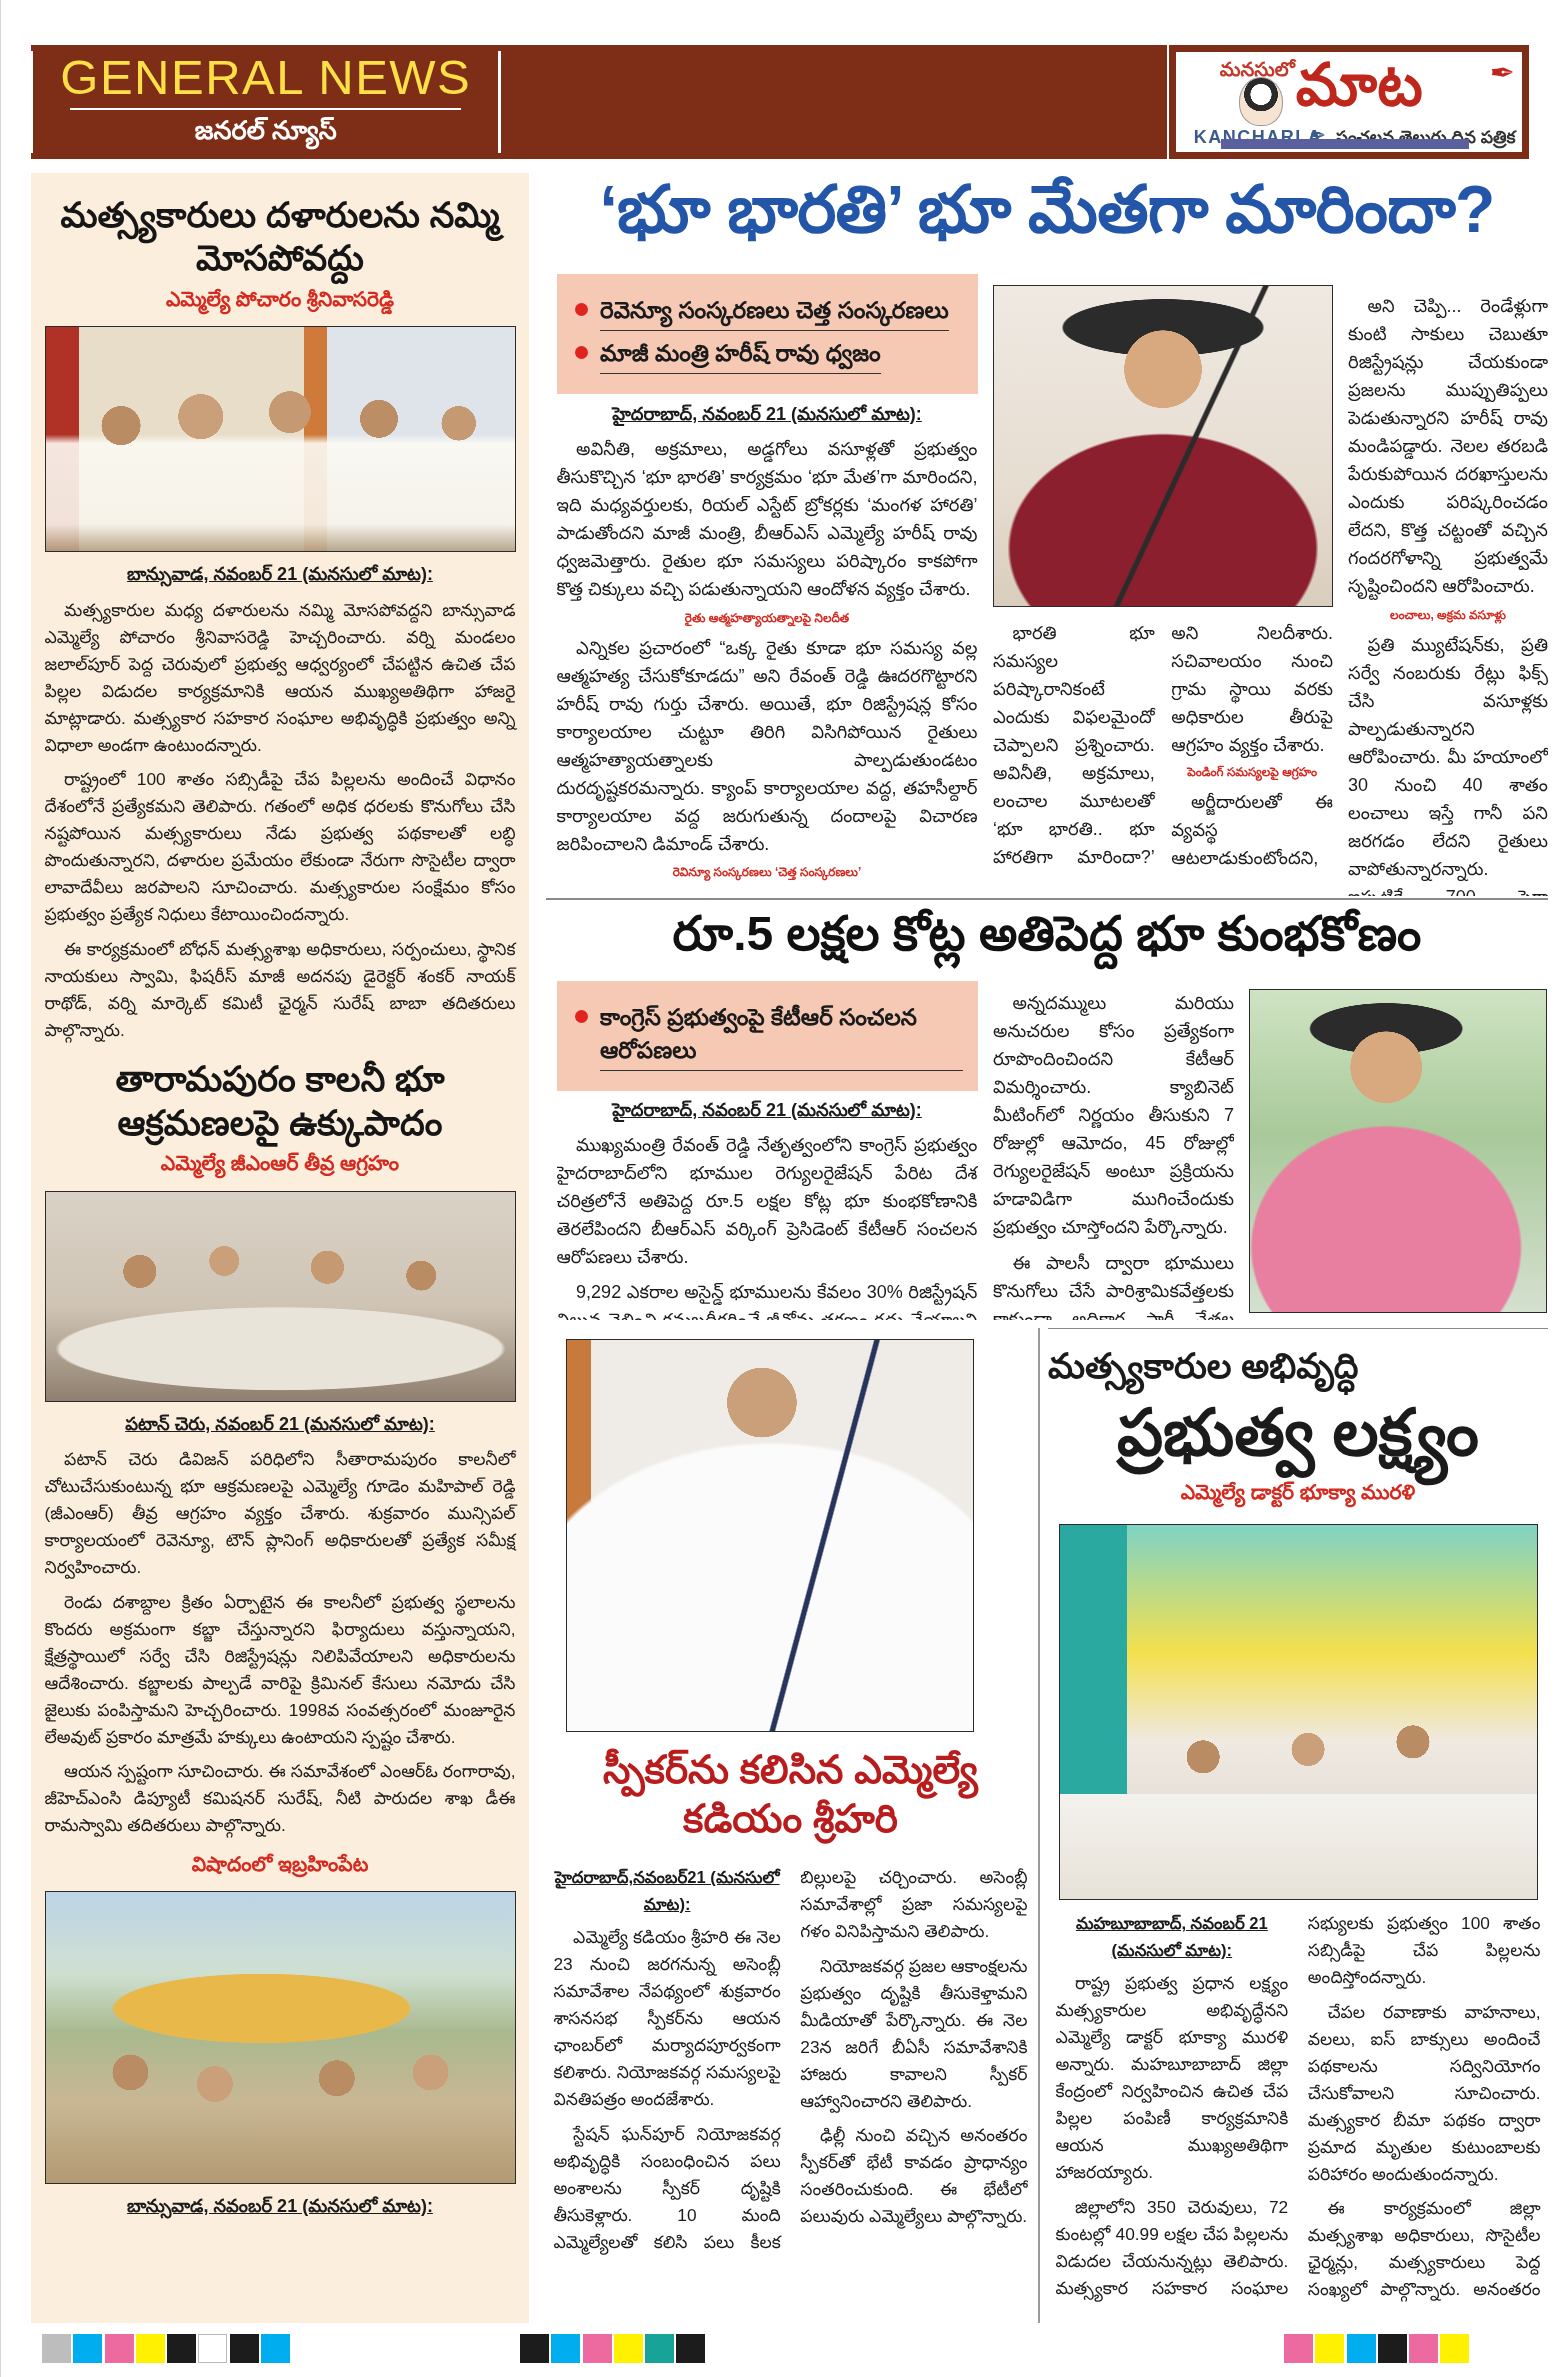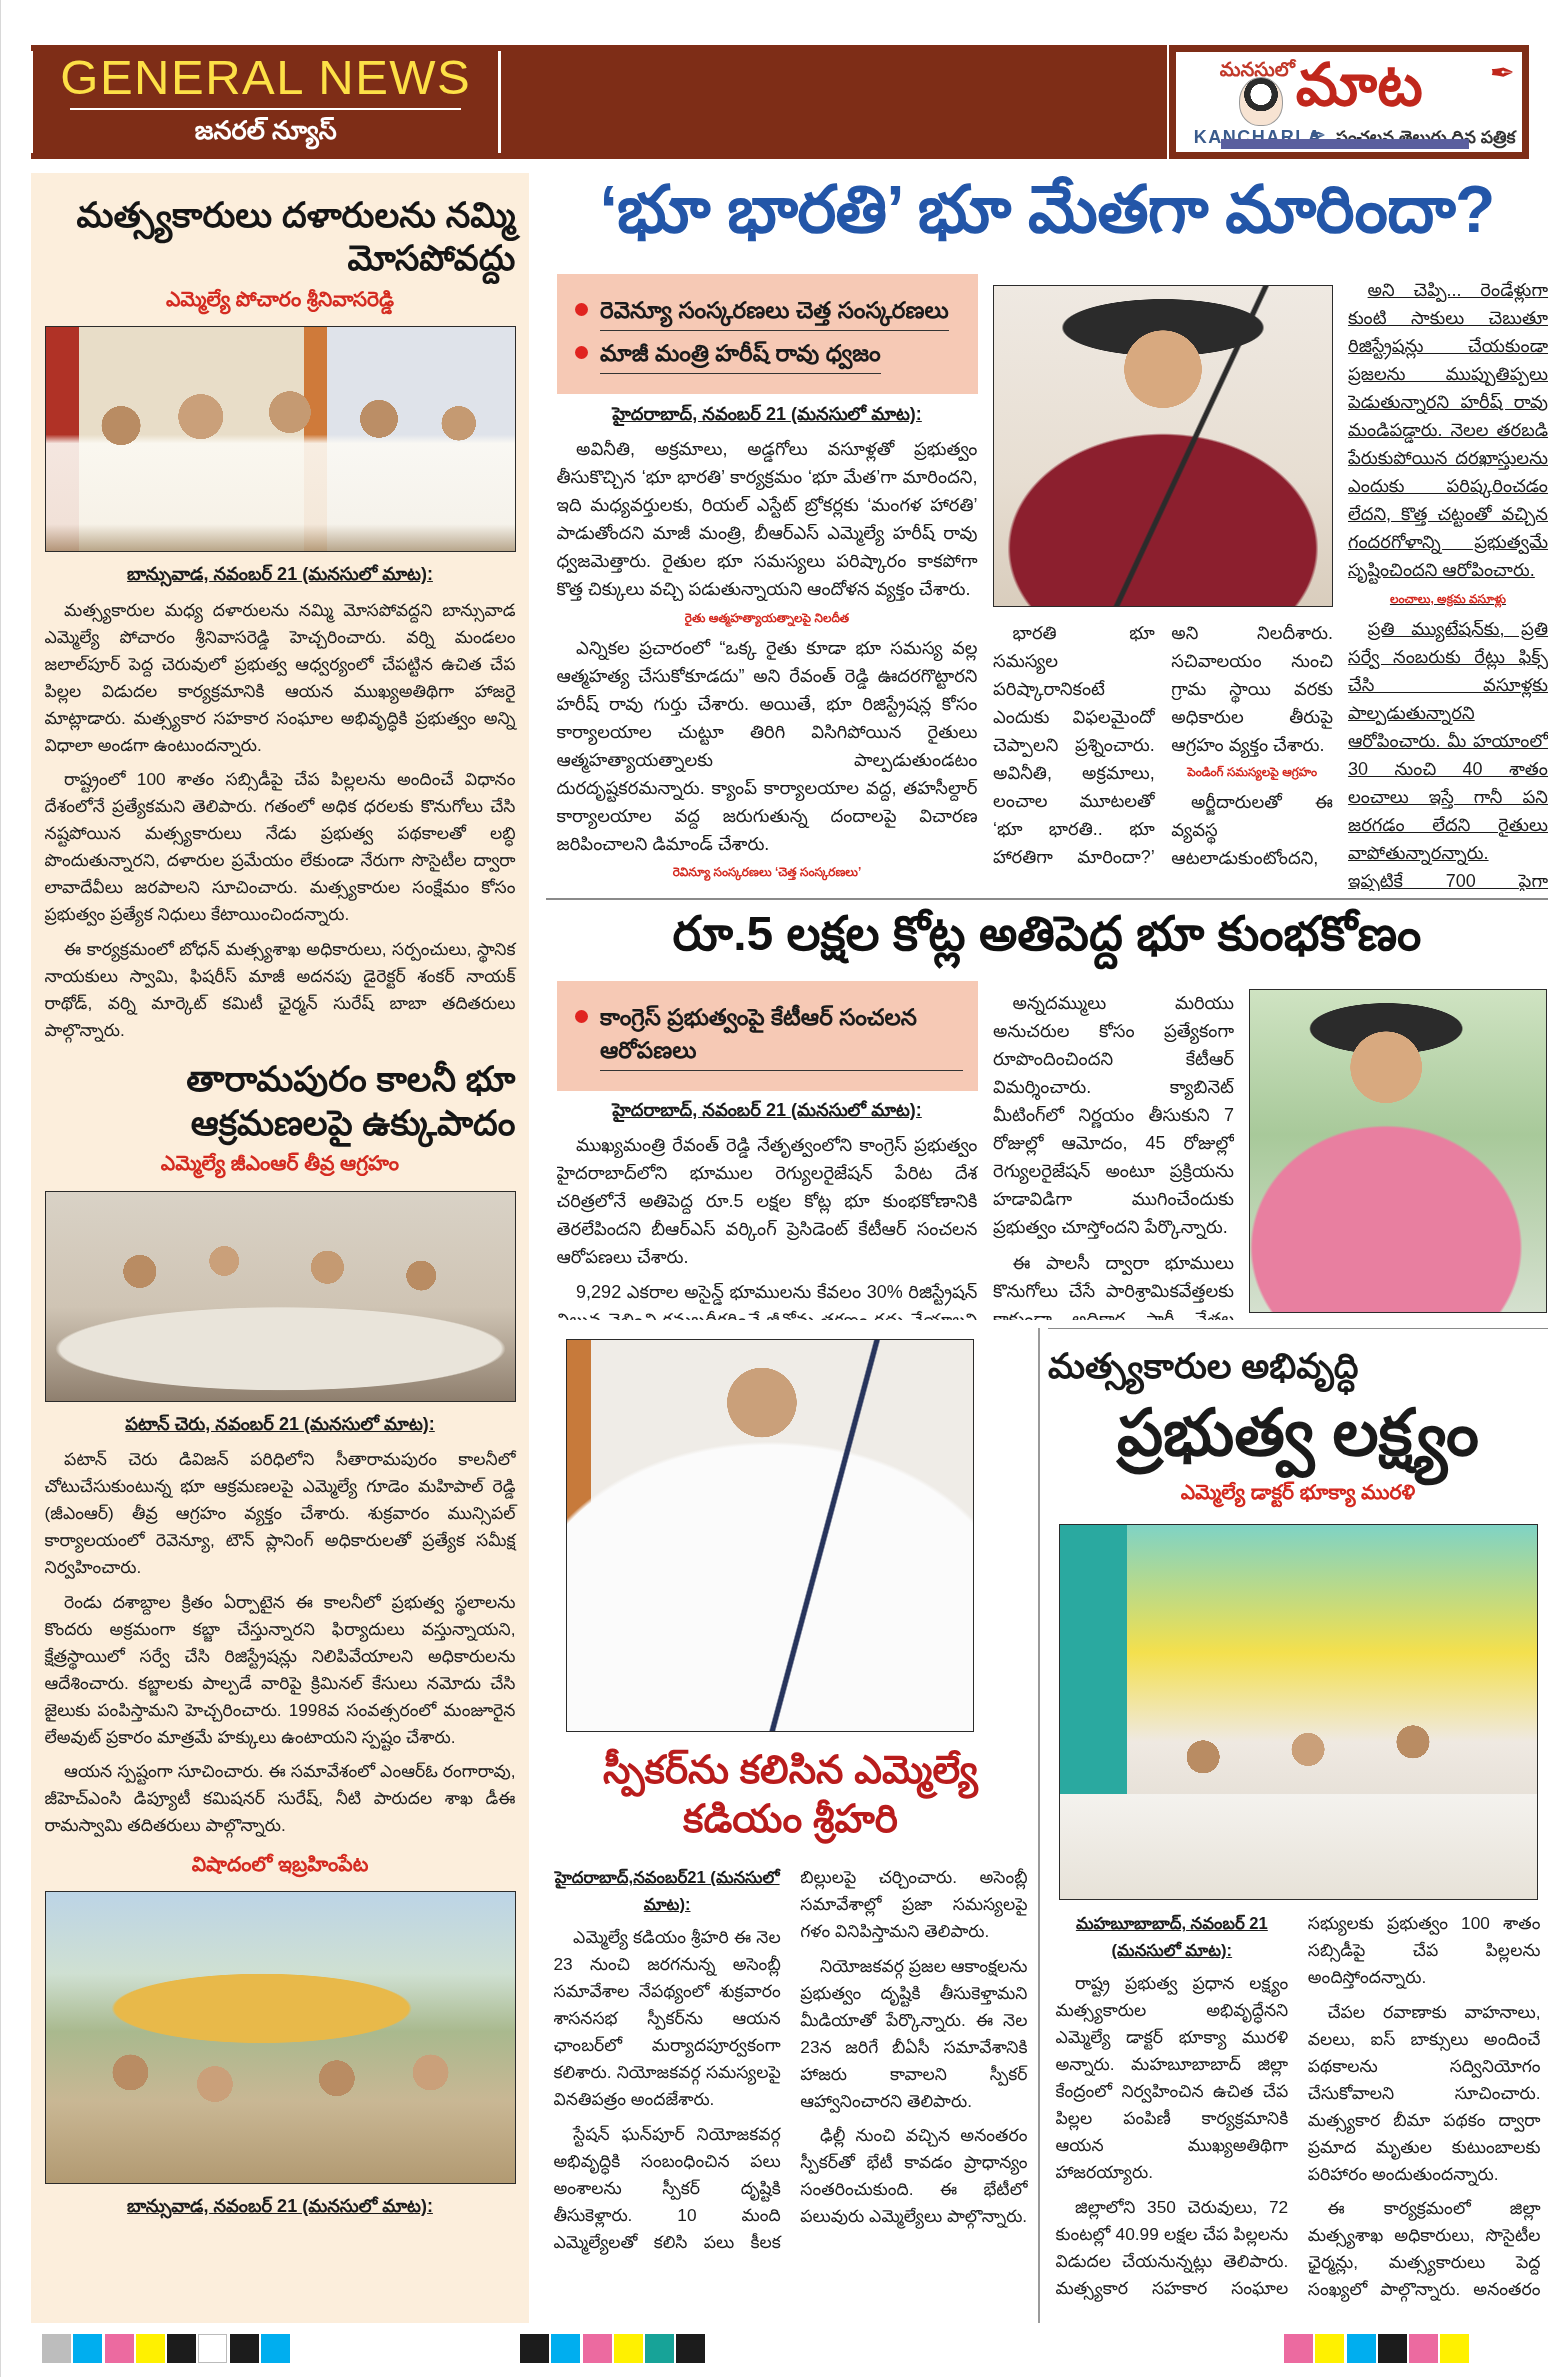--- a/index.html
+++ b/index.html
@@ -32,38 +32,38 @@
   .logo-bar{position:absolute;left:45px;bottom:3px;width:248px;height:9.8px;background:#5a5f9e;}
   
   .byline{color:#d42a20;font-weight:bold;text-align:center;}
   .dateline{font-weight:bold;text-align:center;text-decoration:underline;}
   .body-text p{margin:0 0 7.5px 0;text-align:justify;text-indent:19.6px;}
   .subhead-red{color:#d42a20;font-weight:bold;text-align:center;margin:6px 0;}
   .photo{position:relative;border:1.5px solid #2b2b2b;box-sizing:border-box;}
   
   .leftcol{position:absolute;left:30px;top:173px;width:498px;height:2150px;background:#fceedc;
            box-sizing:border-box;padding:15px 13.5px;overflow:hidden;}
-  .leftcol .headline{color:#161616;font-weight:bold;text-align:right;font-size:35px;line-height:1.25;margin:4.5px 0 7.5px 0;}
+  .leftcol .headline{color:#161616;font-weight:bold;text-align:center;font-size:35px;line-height:1.25;margin:4.5px 0 7.5px 0;}
   .leftcol .byline{font-size:20.3px;margin-bottom:10.5px;}
   .leftcol .dateline{font-size:18px;margin:12px 0 7.5px 0;}
   .leftcol .body-text{font-size:17.3px;line-height:27px;}
   .lc-photo{width:100%;margin:3px 0;}
   
   .sec-bhu{position:absolute;left:545px;top:175px;width:1002px;height:721px;overflow:hidden;}
   .hl-blue{color:#2356a8;font-weight:bold;text-align:center;font-size:66px;line-height:1.05;letter-spacing:-0.8px;}
   .bullet-box{background:#f6c9b5;padding:13.5px 15px;box-sizing:border-box;}
   .bullet-item{display:flex;align-items:flex-start;margin:6px 0;}
   .dot{width:13.5px;height:13.5px;border-radius:50%;background:#e02420;margin:9px 12px 0 3px;flex:0 0 13.5px;}
   .bullet-item span.bt{font-size:23px;font-weight:bold;line-height:1.45;border-bottom:1.5px solid #333;padding-bottom:3px;}
   .colA{position:absolute;left:10.5px;top:99px;width:421px;height:617px;overflow:hidden;}
   .colA .dateline{font-size:18px;margin:10.5px 0 6px 0;}
   .colA .body-text,.colBC .body-text,.colD .body-text{font-size:18px;line-height:28px;}
   .ph-harish{position:absolute;left:447px;top:110px;width:340px;height:322px;}
   .colBC{position:absolute;left:447px;top:444px;width:340px;height:272px;column-count:2;column-gap:16.6px;overflow:hidden;}
-  .colD{position:absolute;left:802px;top:101px;width:200px;height:615px;overflow:hidden;text-decoration:underline;}
+  .colD{position:absolute;left:802px;top:117px;width:200px;height:615px;overflow:hidden;}
   
   .sec-ktr{position:absolute;left:545px;top:898px;width:1002px;height:427px;overflow:hidden;border-top:2.3px solid #8a8a8a;}
   .hl-black{color:#111;font-weight:bold;text-align:center;font-size:48px;line-height:1.1;margin-top:7.5px;}
   .ktr-colA{position:absolute;left:10.5px;top:81px;width:421px;height:339px;overflow:hidden;}
   .ktr-colA .dateline{font-size:18px;margin:9px 0 6px 0;}
   .ktr-colA .body-text,.ktr-colB .body-text{font-size:18px;line-height:28px;}
   .ktr-colB{position:absolute;left:447px;top:89px;width:241px;height:331px;overflow:hidden;}
   .ph-ktr{position:absolute;left:703px;top:89px;width:298px;height:324px;}
   
   .sec-speaker{position:absolute;left:545px;top:1328px;width:489px;height:997px;overflow:hidden;}

